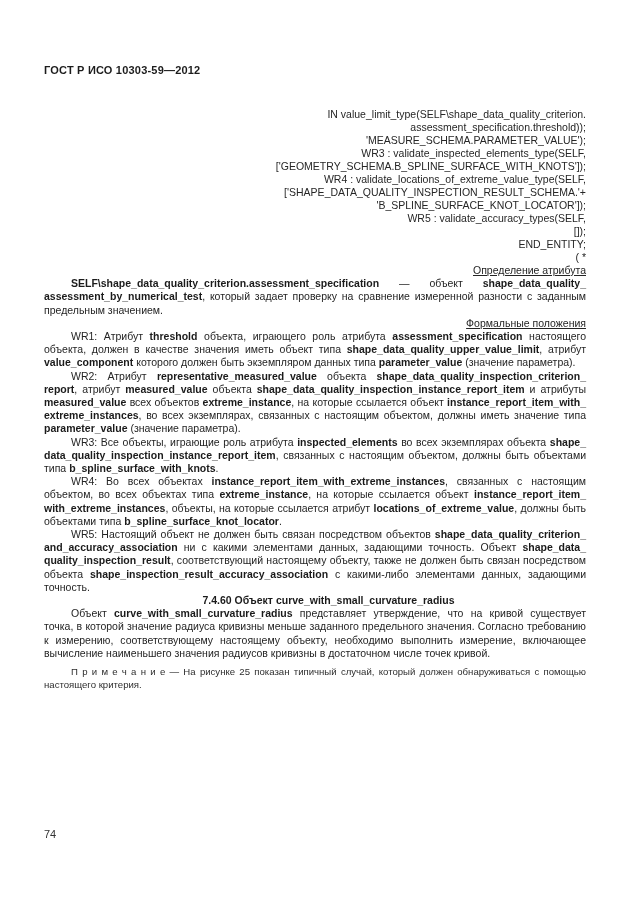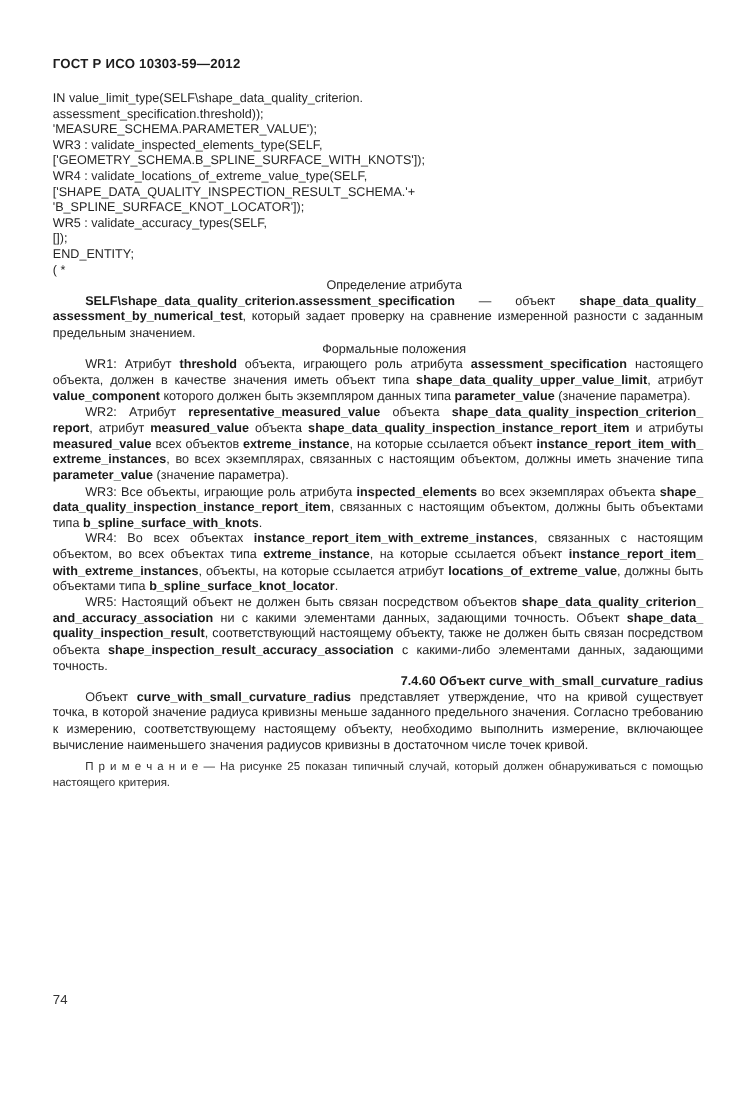--- a/index.html
+++ b/index.html
@@ -4,40 +4,40 @@
 <style>
   html,body { margin:0; padding:0; }
   body {
     width:630px; height:913px;
     background:#ffffff;
     font-family:"Liberation Sans", sans-serif;
     color:#212121;
     position:relative;
     overflow:hidden;
   }
-  .page { padding:48px 44px 0 44px; }
+  .page { padding:64px 44px 0 44px; }
   .doc-header {
     font-weight:bold;
     font-size:11px;
     letter-spacing:.2px;
     color:#1c1c1c;
   }
-  .code-block { margin-top:16px; font-size:10.5px; line-height:13px; color:#262626; }
+  .code-block { margin-top:32px; font-size:10.5px; line-height:13px; color:#262626;text-align:right; }
   .code-block .code-line { white-space:pre; }
   .body-text { margin-top:0; }
   .body-text p {
     margin:0;
     font-size:10.5px;
     line-height:13.2px;
     text-align:justify;
     text-indent:27px;
     color:#242424;
   }
-  .body-text p.uline { text-align:center; }
-  .body-text p.sect-head { font-weight:bold; text-align:right; }
+  .body-text p.uline { text-decoration:underline; text-align:right; }
+  .body-text p.sect-head { font-weight:bold; text-align:center; }
   .body-text p b { font-weight:bold; color:#1b1b1b; }
   .body-text p.note {
     font-size:9.6px;
     line-height:12.8px;
     margin-top:6px;
     color:#2e2e2e;
   }
   .figure-block { margin-top:17px; }
   .figure-canvas { display:block; margin:0 auto; }
   .figure-caption {

